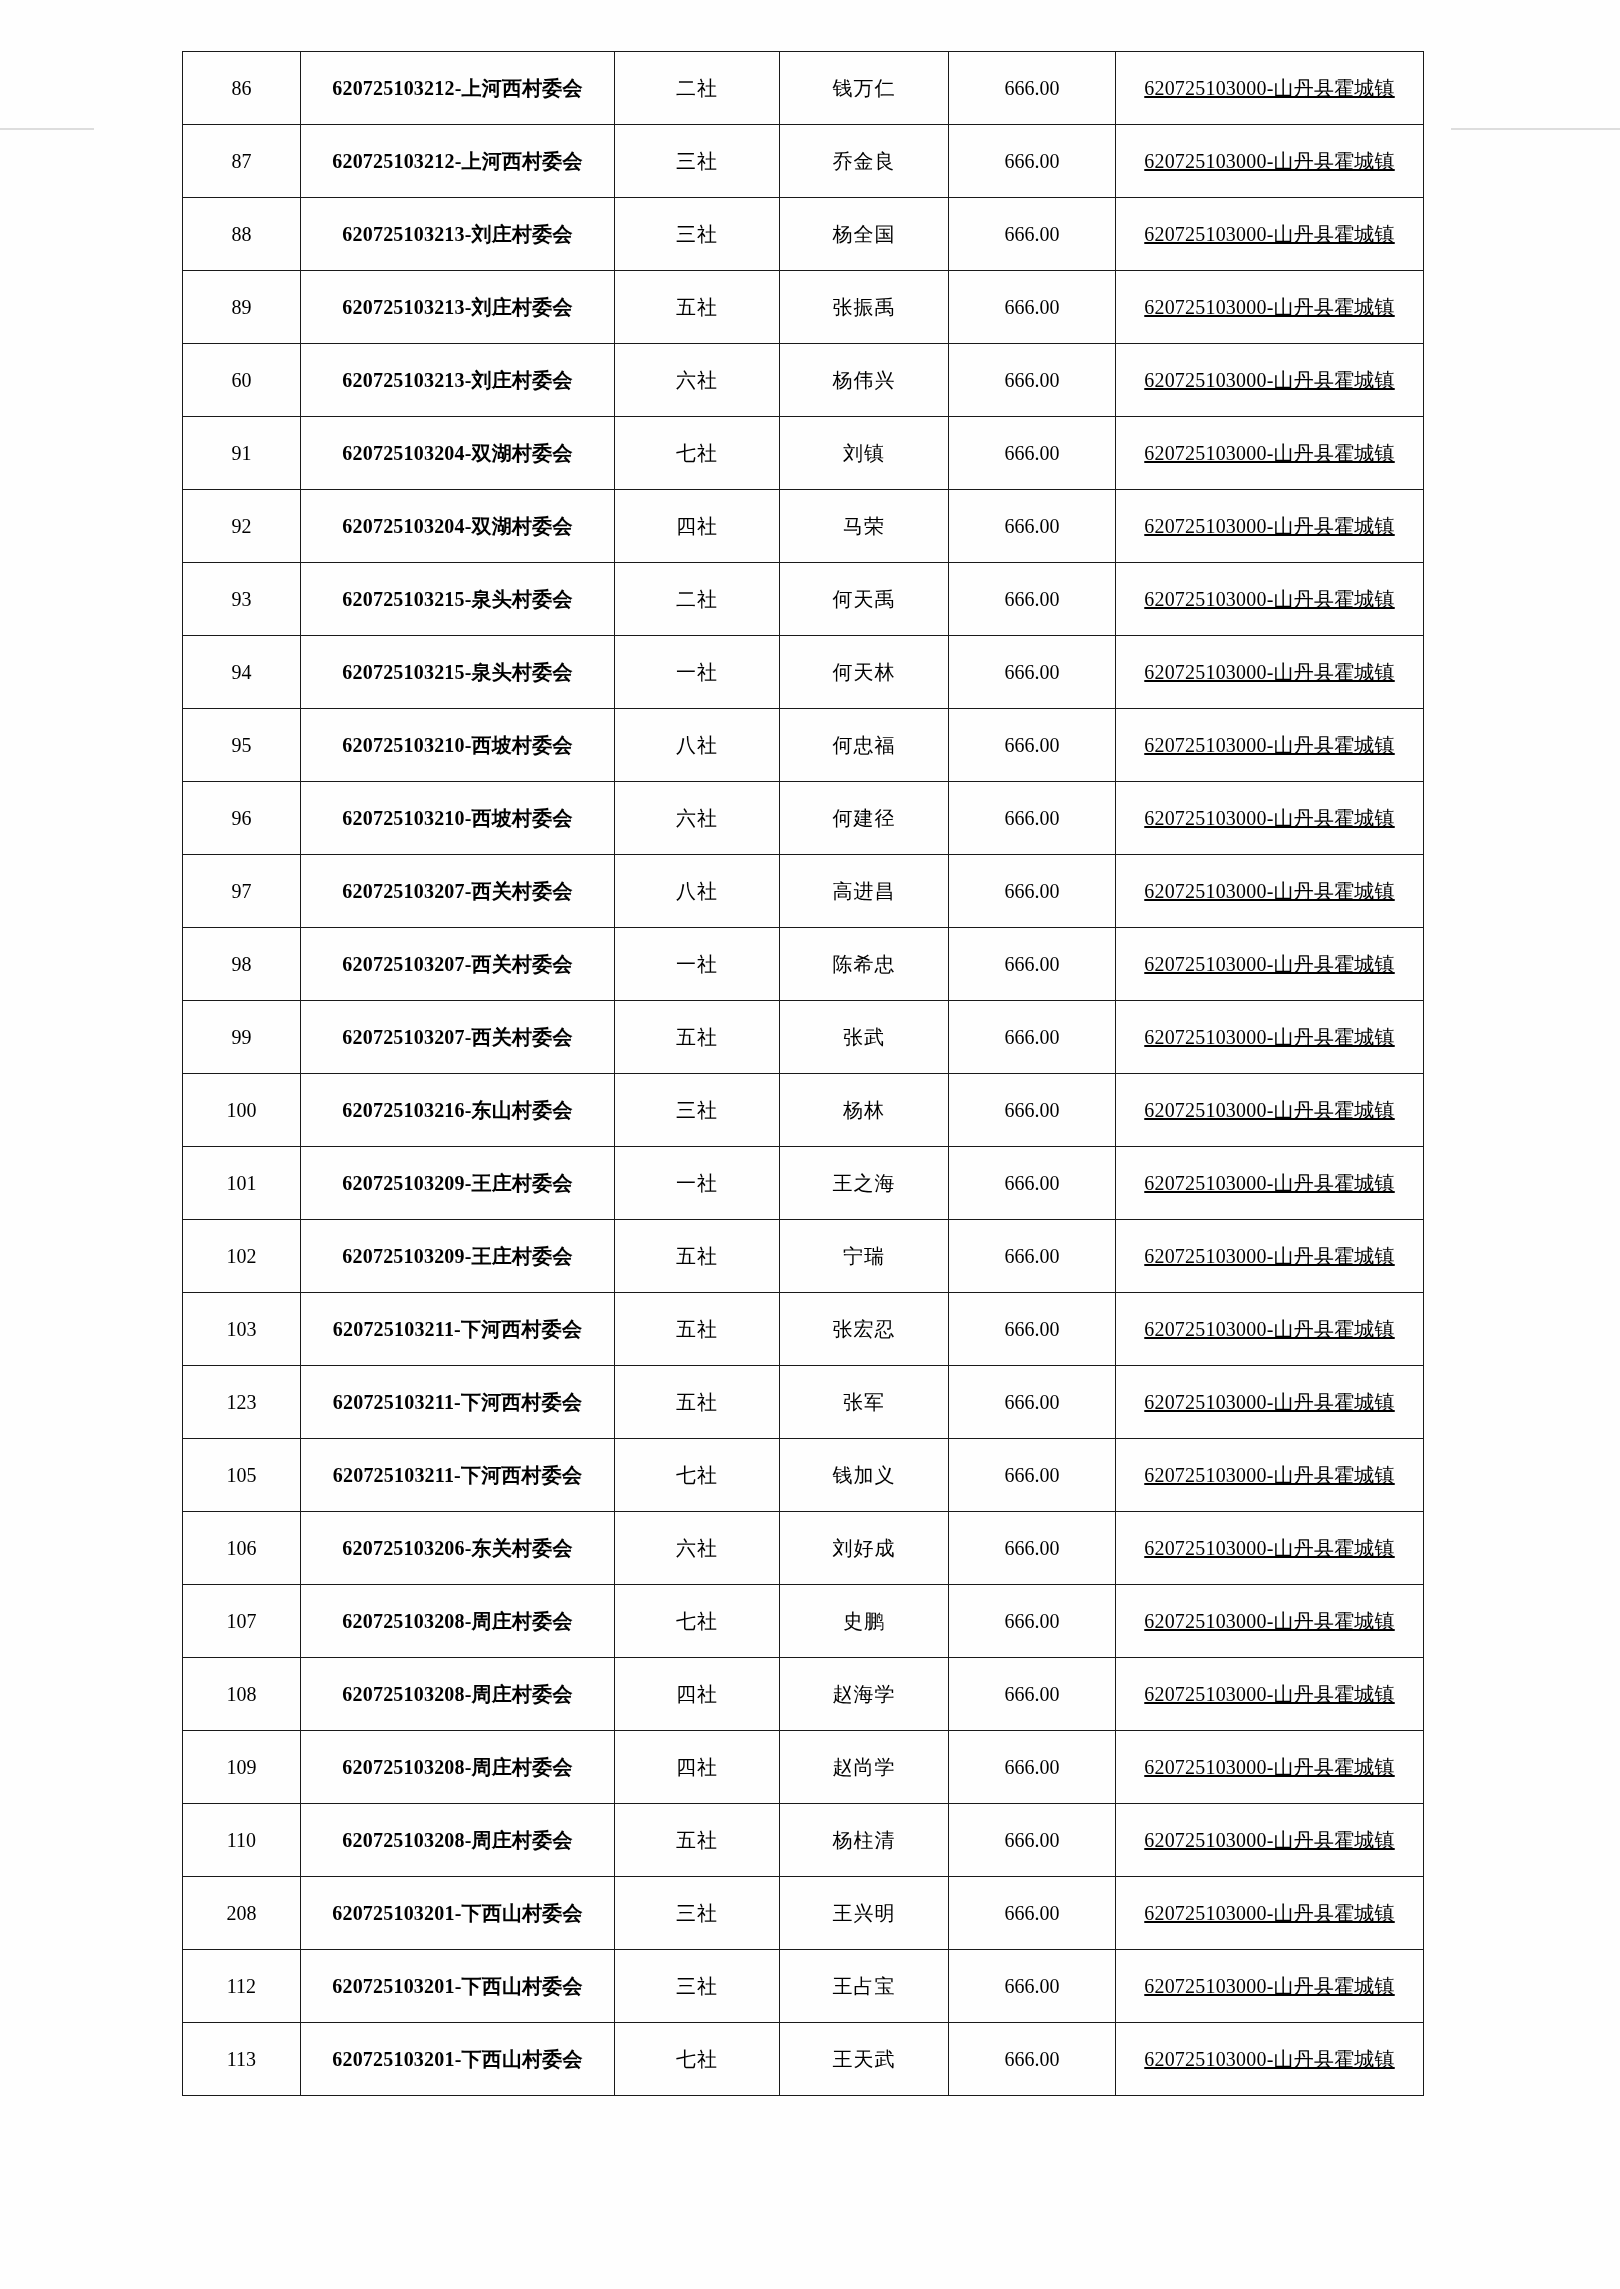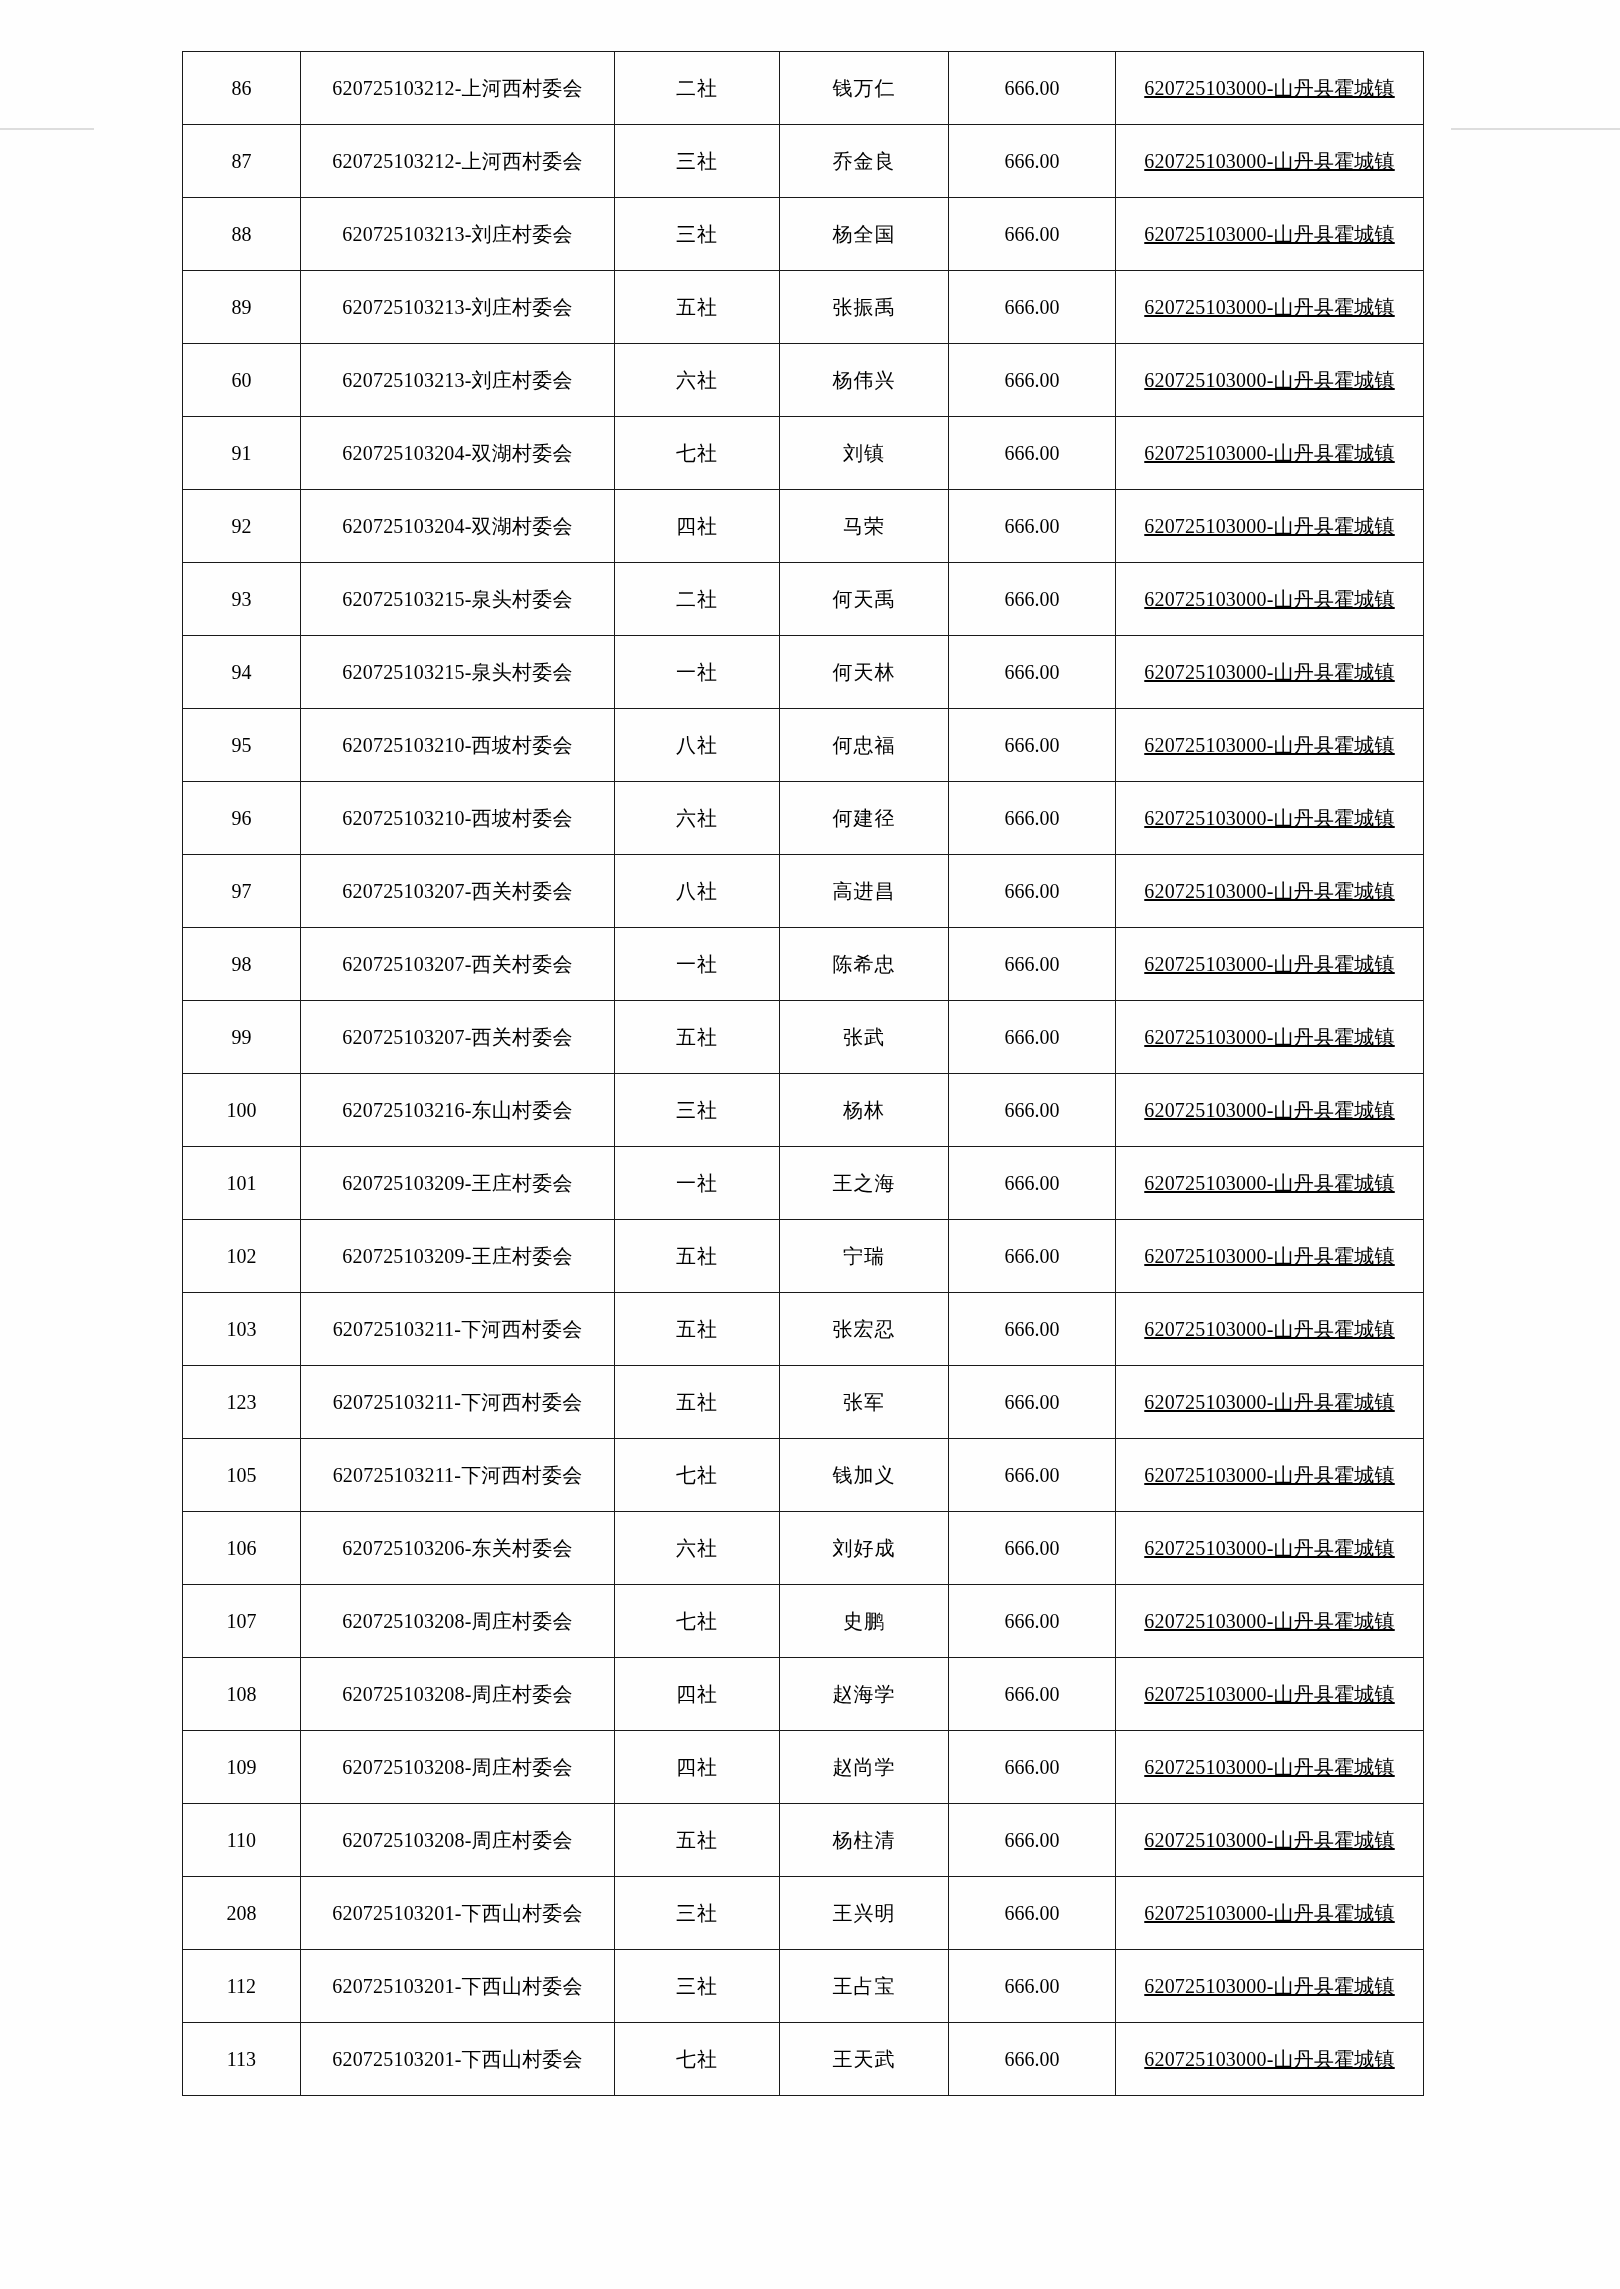--- a/index.html
+++ b/index.html
@@ -44,21 +44,21 @@
     text-align: center;
     vertical-align: middle;
     font-size: 20px;
     line-height: 1.45;
     padding: 5.9px 2px;
     height: 73px;
     box-sizing: border-box;
     font-family: "Liberation Serif", "DejaVu Serif", serif;
   }
   td.c-idx    { width: 118px; }
-  td.c-org    { width: 314px; }
+  td.c-org    { width: 314px; font-weight: bold; }
   td.c-group  { width: 165px; }
   td.c-name   { width: 169px; }
   td.c-amount { width: 167px; }
   td.c-town   { width: 308px; font-size: 19px; line-height: 1.5; text-decoration: underline; }
 
   td.c-org, td.c-town {
     letter-spacing: 0.2px;
   }
   td.c-name {
     letter-spacing: 1px;

